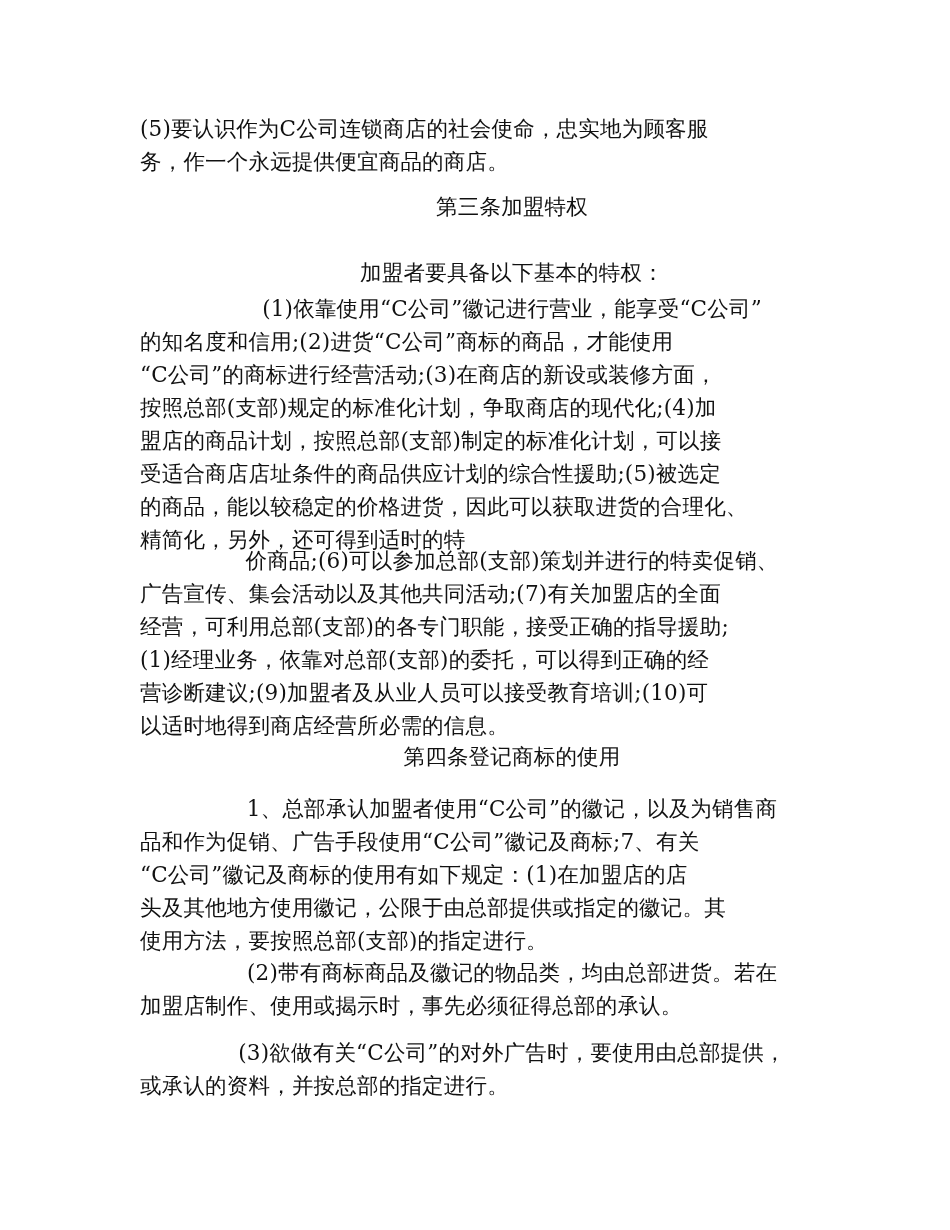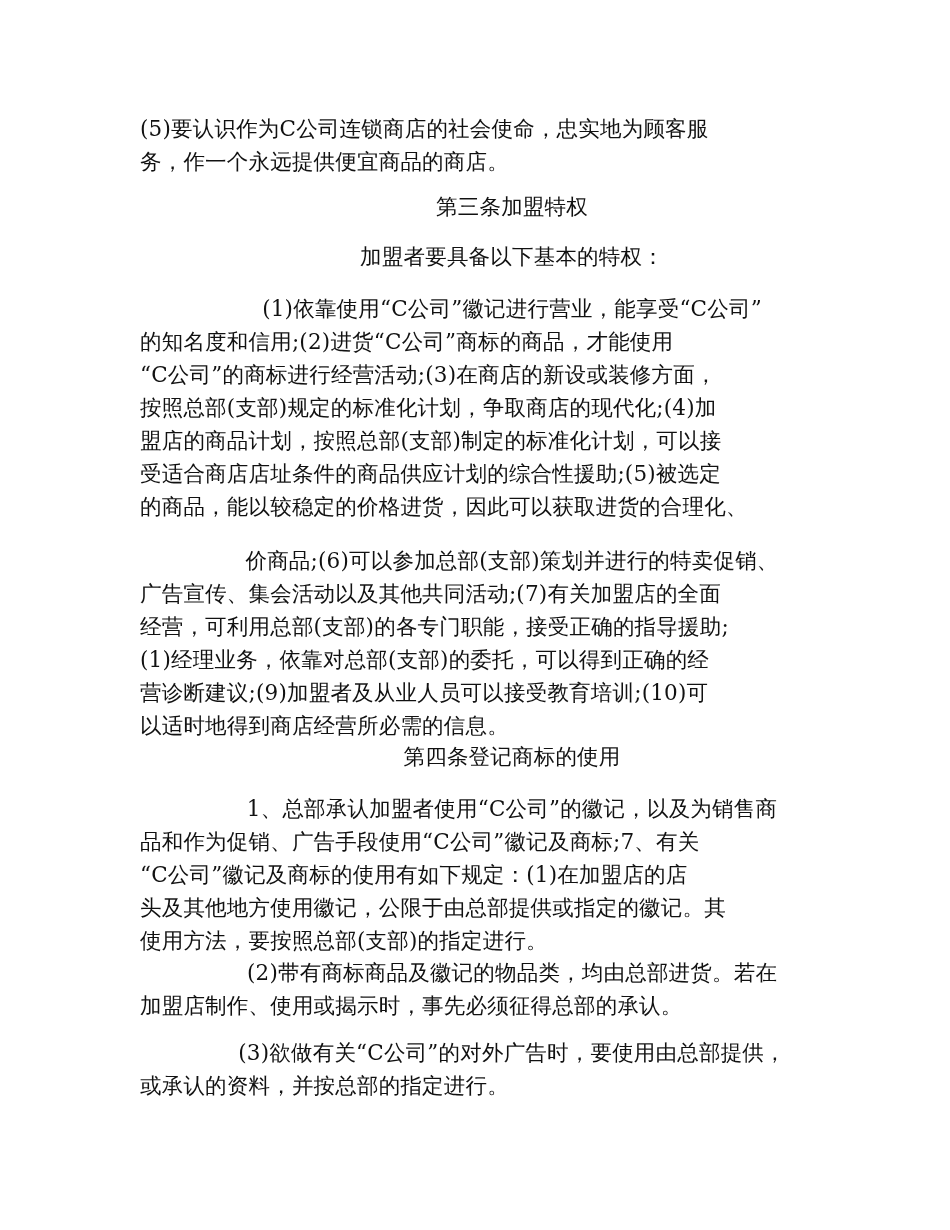--- a/index.html
+++ b/index.html
@@ -44,32 +44,33 @@
 
   <div class="para" style="top:112px">
     <span class="line">(5)要认识作为C公司连锁商店的社会使命，忠实地为顾客服</span>
     <span class="line">务，作一个永远提供便宜商品的商店。</span>
   </div>
 
   <div class="para" style="top:190px">
     <span class="line indent">第三条加盟特权</span>
   </div>
 
-  <div class="para" style="top:240px">
+  <div class="para" style="top:256px">
     <span class="line indent">加盟者要具备以下基本的特权：</span>
   </div>
 
   <div class="para" style="top:292px">
     <span class="line indent">(1)依靠使用“C公司”徽记进行营业，能享受“C公司”</span>
     <span class="line">的知名度和信用;(2)进货“C公司”商标的商品，才能使用</span>
     <span class="line">“C公司”的商标进行经营活动;(3)在商店的新设或装修方面，</span>
     <span class="line">按照总部(支部)规定的标准化计划，争取商店的现代化;(4)加</span>
     <span class="line">盟店的商品计划，按照总部(支部)制定的标准化计划，可以接</span>
     <span class="line">受适合商店店址条件的商品供应计划的综合性援助;(5)被选定</span>
     <span class="line">的商品，能以较稳定的价格进货，因此可以获取进货的合理化、</span>
+    <span class="line">精简化，另外，还可得到适时的特</span>
   </div>
 
   <div class="para" style="top:544px">
     <span class="line indent">价商品;(6)可以参加总部(支部)策划并进行的特卖促销、</span>
     <span class="line">广告宣传、集会活动以及其他共同活动;(7)有关加盟店的全面</span>
     <span class="line">经营，可利用总部(支部)的各专门职能，接受正确的指导援助;</span>
     <span class="line">(1)经理业务，依靠对总部(支部)的委托，可以得到正确的经</span>
     <span class="line">营诊断建议;(9)加盟者及从业人员可以接受教育培训;(10)可</span>
     <span class="line">以适时地得到商店经营所必需的信息。</span>
   </div>

